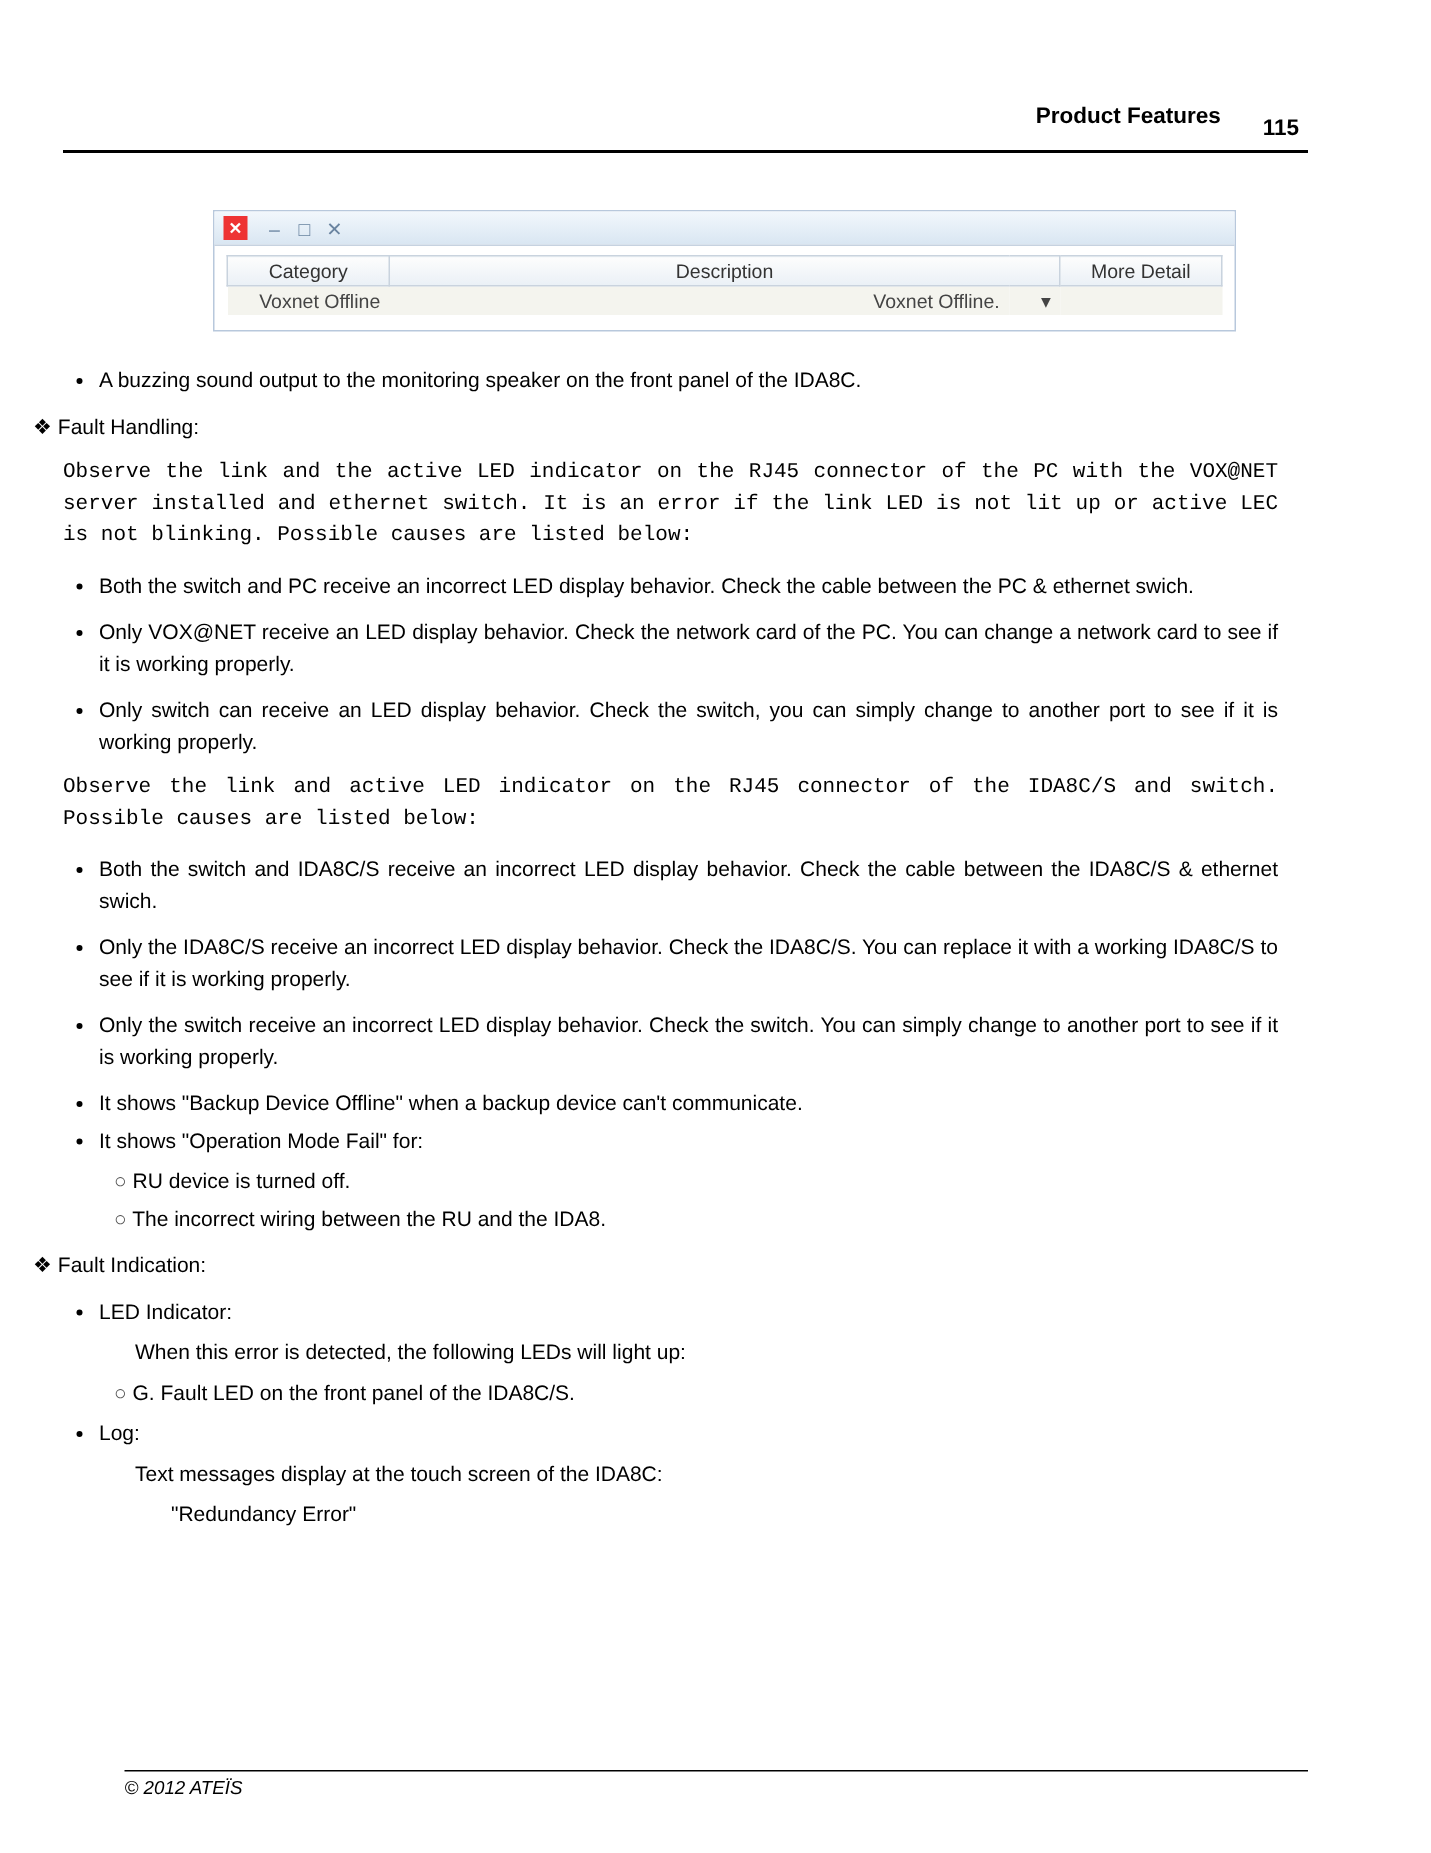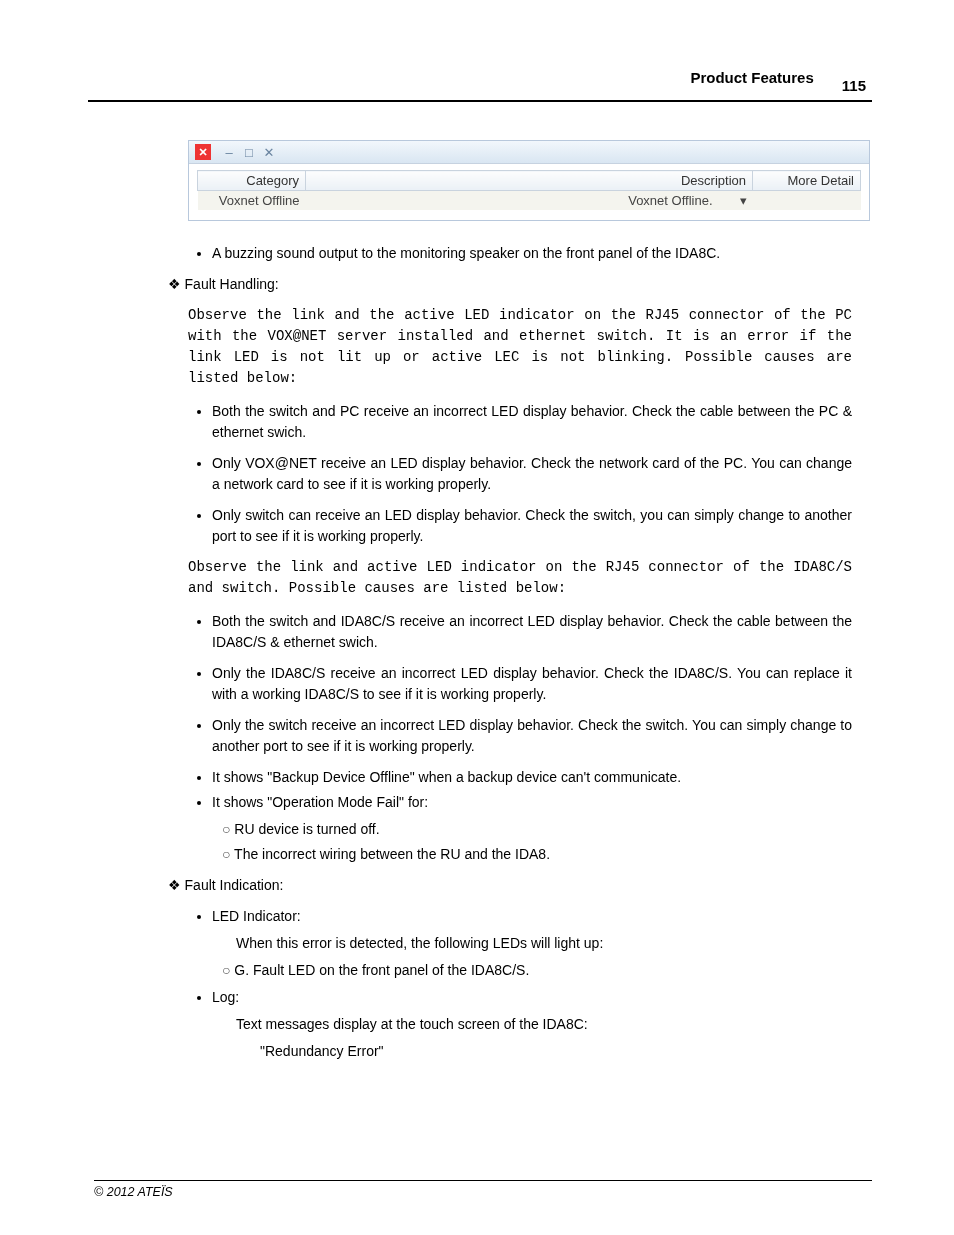--- a/index.html
+++ b/index.html
@@ -8,21 +8,21 @@
     font-family: Arial, Helvetica, sans-serif;
     font-size: 14px;
     color: #000;
     background: #fff;
   }
   .page {
     width: 954px;
     height: 1235px;
     position: relative;
     box-sizing: border-box;
-    padding: 60px 82px 40px 88px;
+    padding: 60px 82px 40px 42px;
   }
   .header {
     border-bottom: 2px solid #000;
     padding-bottom: 6px;
     margin-bottom: 38px;
     display: flex;
     justify-content: flex-end;
     align-items: center;
   }
   .header-title {
@@ -75,39 +75,38 @@
   }
   .app-body {
     padding: 6px 8px 10px 8px;
   }
   .app-table {
     width: 100%;
     border-collapse: collapse;
     font-size: 13px;
   }
   .app-table th {
-    text-align: right;
+    text-align: center;
     font-weight: normal;
     border: 1px solid #c9d3de;
     background: linear-gradient(#fdfdfd, #eaf0f6);
     padding: 2px 6px;
     color: #333;
   }
   .app-table td {
     padding: 2px 6px;
     background: #f4f4ee;
     color: #444;
     text-align: right;
   }
   .col-cat { width: 95px; }
   .col-desc { }
   .col-drop { width: 22px; text-align: right; color: #888;}
   .col-more { width: 95px; margin-left: 12px; }
   .content {
-    margin-left: 100px;
     margin-right: 20px;
     line-height: 1.5;
   }
   .bullets {
     padding-left: 24px;
     margin: 0 0 10px 0;
   }
   .bullets li {
     margin-bottom: 10px;
     text-align: justify;
@@ -141,21 +140,21 @@
     margin-left: -18px;
   }
   .sub-circ li { margin-bottom: 4px; }
   .indent-block {
     margin-left: 24px;
     margin-top: 6px;
     margin-bottom: 6px;
   }
   .footer {
     position: absolute;
-    left: 94px;
+    left: 83px;
     right: 82px;
     bottom: 36px;
     border-top: 1.5px solid #000;
     padding-top: 4px;
     font-style: italic;
     font-size: 12.5px;
   }
 </style>
 </head>
 <body>

